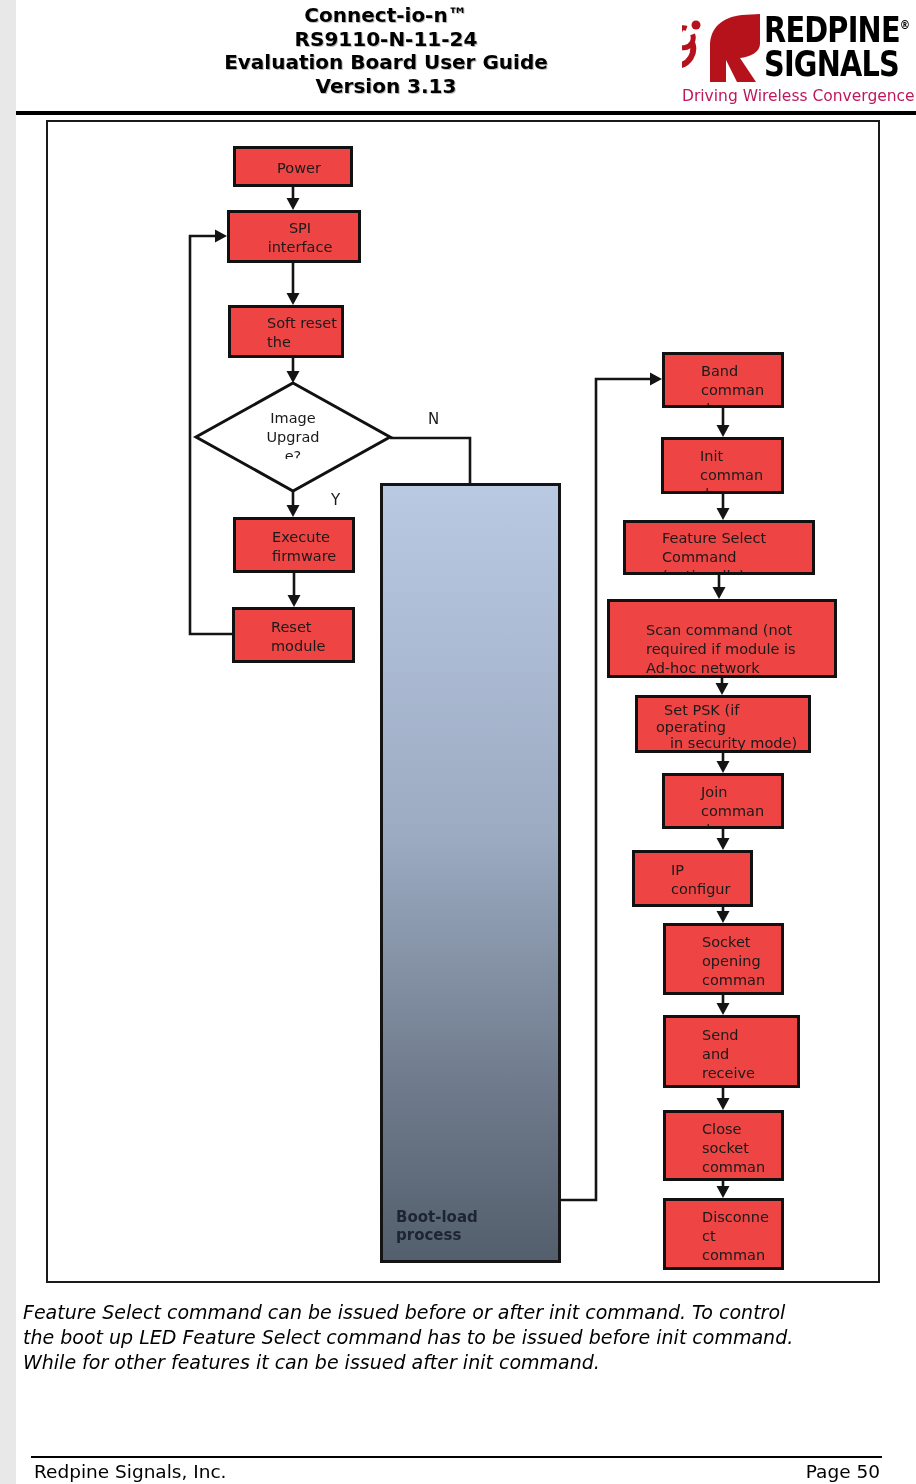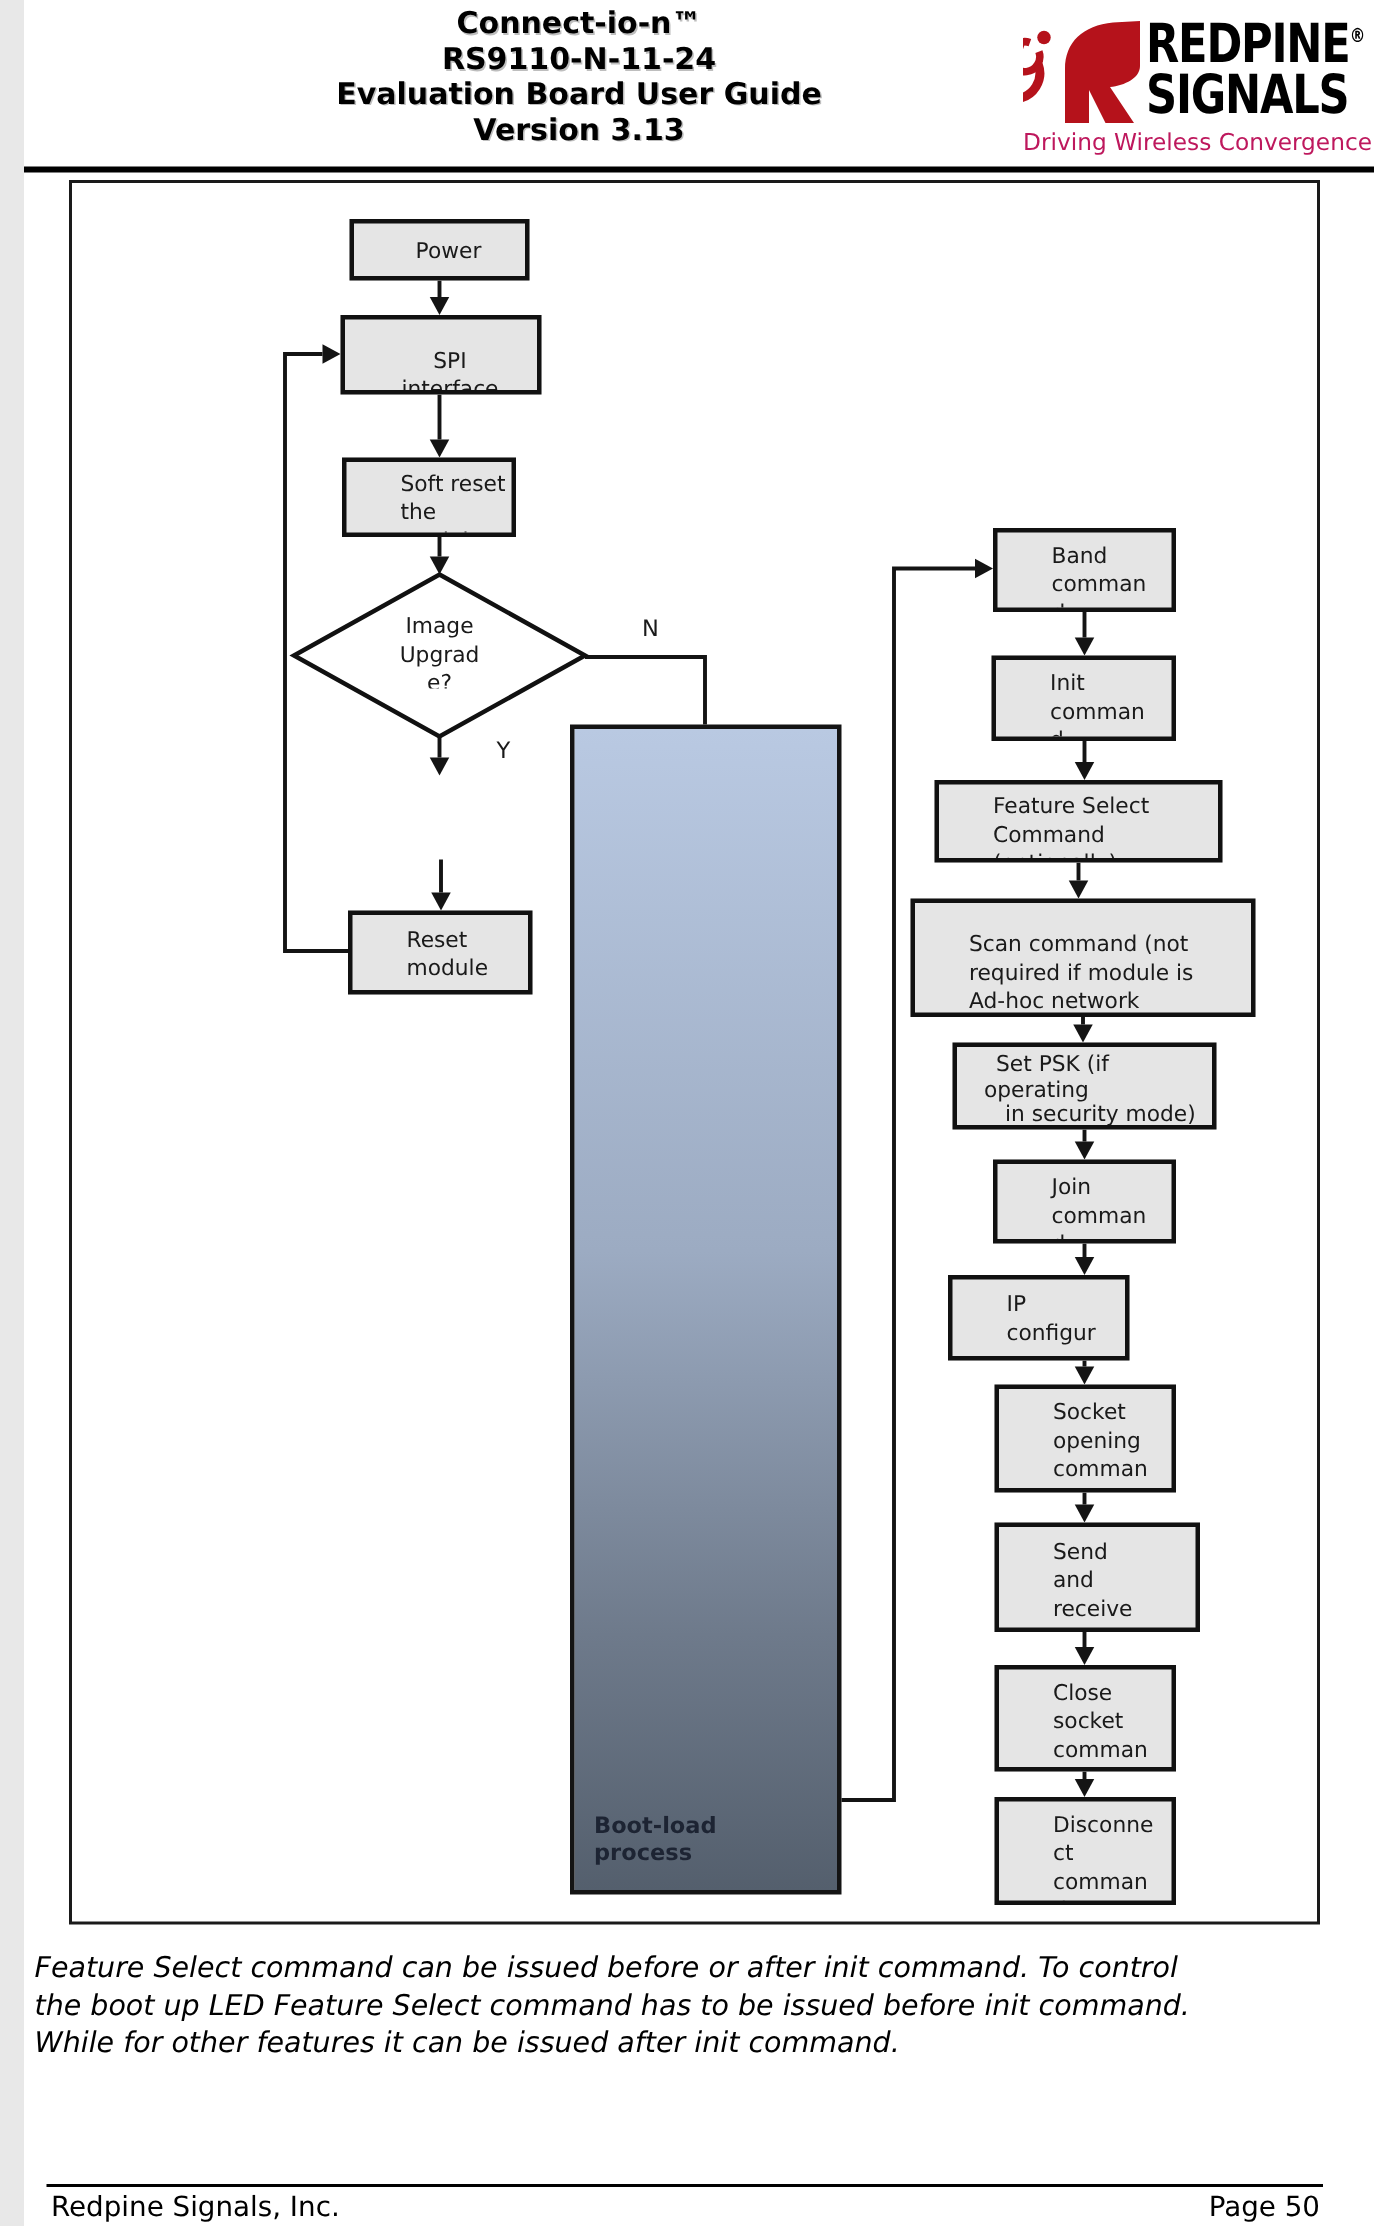--- a/index.html
+++ b/index.html
@@ -19,21 +19,21 @@
          white-space:nowrap;color:#000;}
   .brand sup{font-size:13px;letter-spacing:0;}
   .tagline{margin-top:4px;font-size:15.5px;color:#be185d;white-space:nowrap;}
   .tagline sup{font-size:10px;}
   .toprule{position:absolute;left:0;top:111px;width:916px;height:4px;background:#000;}
 
   
   .flow{position:absolute;left:30px;top:120px;width:834px;height:1163px;
         border:2px solid #1a1a1a;box-sizing:border-box;}
   .lines-svg{position:absolute;left:0;top:0;width:834px;height:1163px;}
-  .node{position:absolute;background:#e5e5e5;border:3px solid #111;box-sizing:border-box;
+  .node{position:absolute;background:#ef4444;border:3px solid #111;box-sizing:border-box;
         overflow:hidden;font-size:14.5px;line-height:19px;color:#1a1a1a;}
   .node.l{text-align:left;padding-left:36px;}
   .node.c{text-align:center;padding-left:12px;}
   .psk.l{padding-left:18px;}
   .psk .ln:nth-child(1){margin-left:8px;}
   .psk .ln:nth-child(3){margin-left:14px;}
   .bootbox{position:absolute;left:332px;top:361px;width:181px;height:780px;
            border:3px solid #141414;box-sizing:border-box;
            background:linear-gradient(180deg,#b9c9e2 0%,#9cabc2 45%,#6e7a8b 78%,#545f6d 100%);}
   .bootlabel{position:absolute;left:13px;bottom:16px;font-weight:bold;font-size:15px;
@@ -129,38 +129,42 @@
         <polygon points="668.5,881 681.5,881 675,893"></polygon>
         <polygon points="668.5,976 681.5,976 675,988"></polygon>
         <polygon points="668.5,1064 681.5,1064 675,1076"></polygon>
       </g>
       <polygon points="245,261 342,315 245,369 148,315" fill="#ffffff" stroke="#111111" stroke-width="3"></polygon>
     </svg>
 
     <div class="node c" style="left:185px;top:24px;width:120px;height:41px;padding-top:10px;">
       <div class="ln">Power</div>
     </div>
-    <div class="node c" style="left:179px;top:88px;width:134px;height:53px;padding-top:19px;">
+    <div class="node c" style="left:179px;top:88px;width:134px;height:53px;padding-top:6px;">
       <div class="ln">SPI</div>
       <div class="ln">interface</div>
     </div>
     <div class="node l" style="left:180px;top:183px;width:116px;height:53px;padding-top:6px;">
       <div class="ln">Soft reset</div>
       <div class="ln">the</div>
       <div class="ln">module</div>
     </div>
 
     <div class="dtext">
       <div class="ln">Image</div>
       <div class="ln">Upgrad</div>
       <div class="ln">e?</div>
     </div>
     <div class="branch" style="left:380px;top:288px;">N</div>
     <div class="branch" style="left:283px;top:369px;">Y</div>
 
+    <div class="node l" style="left:185px;top:395px;width:122px;height:56px;padding-top:8px;">
+      <div class="ln">Execute</div>
+      <div class="ln">firmware</div>
+    </div>
     <div class="node l" style="left:184px;top:485px;width:123px;height:56px;padding-top:8px;">
       <div class="ln">Reset</div>
       <div class="ln">module</div>
     </div>
 
     <div class="node l" style="left:614px;top:230px;width:122px;height:56px;padding-top:7px;">
       <div class="ln">Band</div>
       <div class="ln">comman</div>
       <div class="ln">d</div>
     </div>

